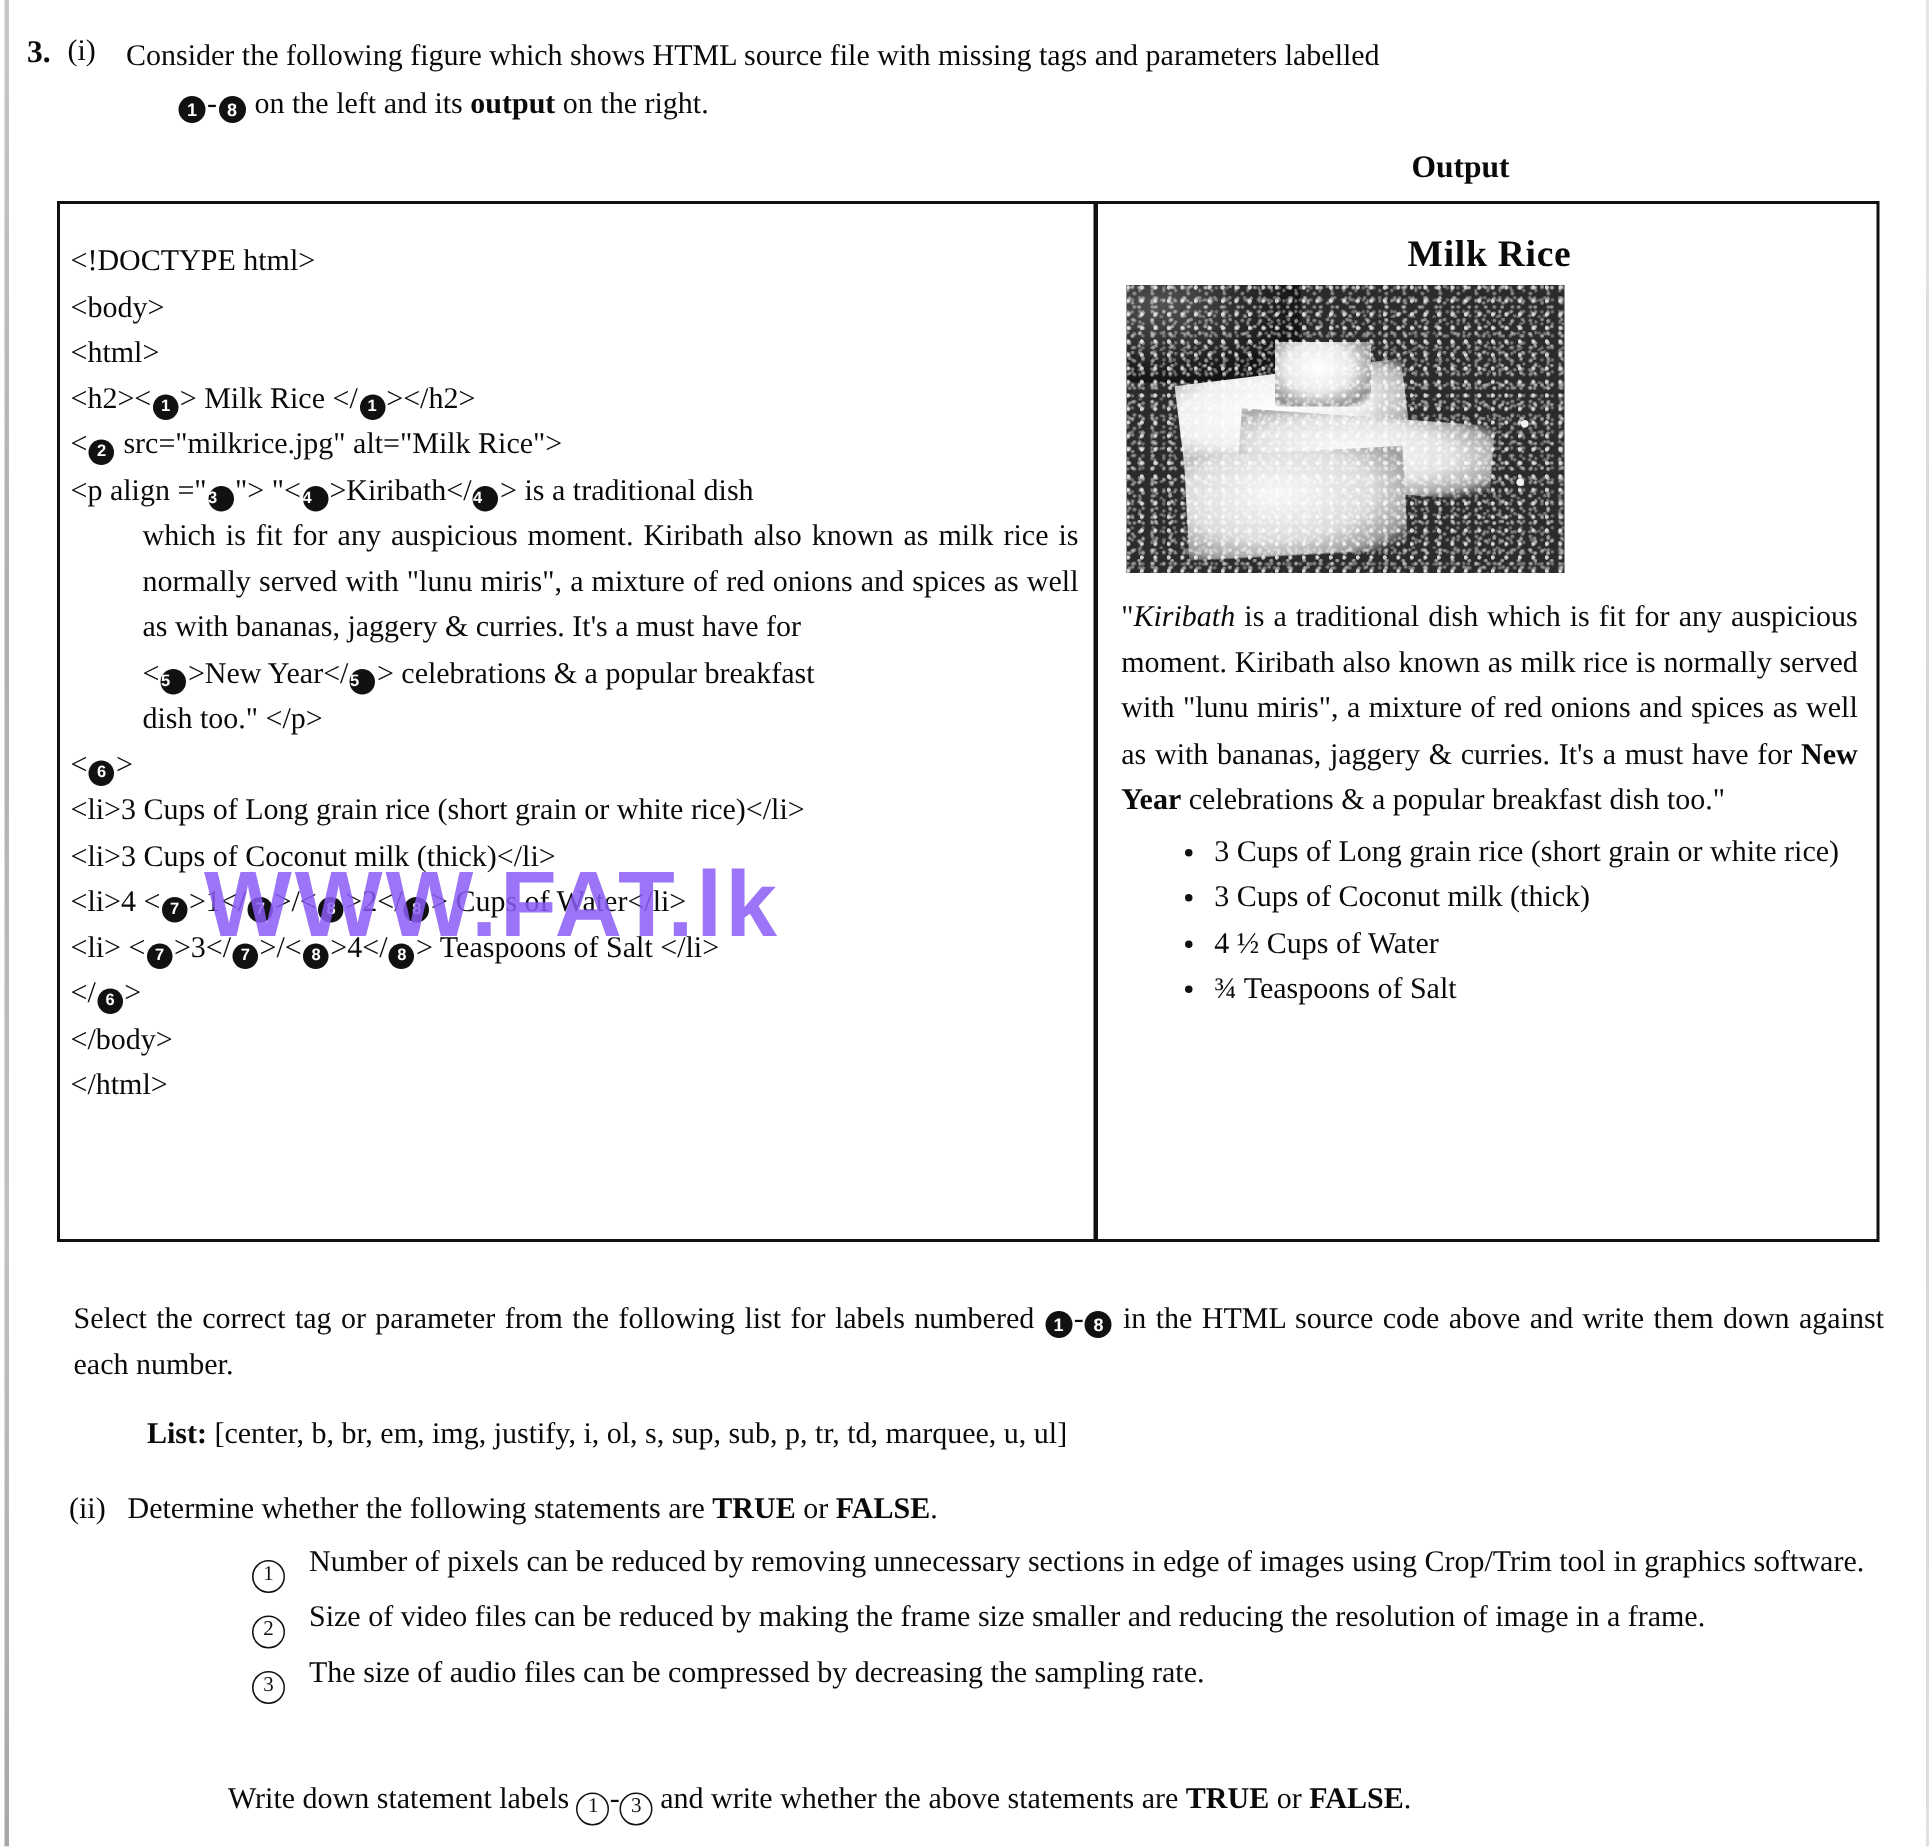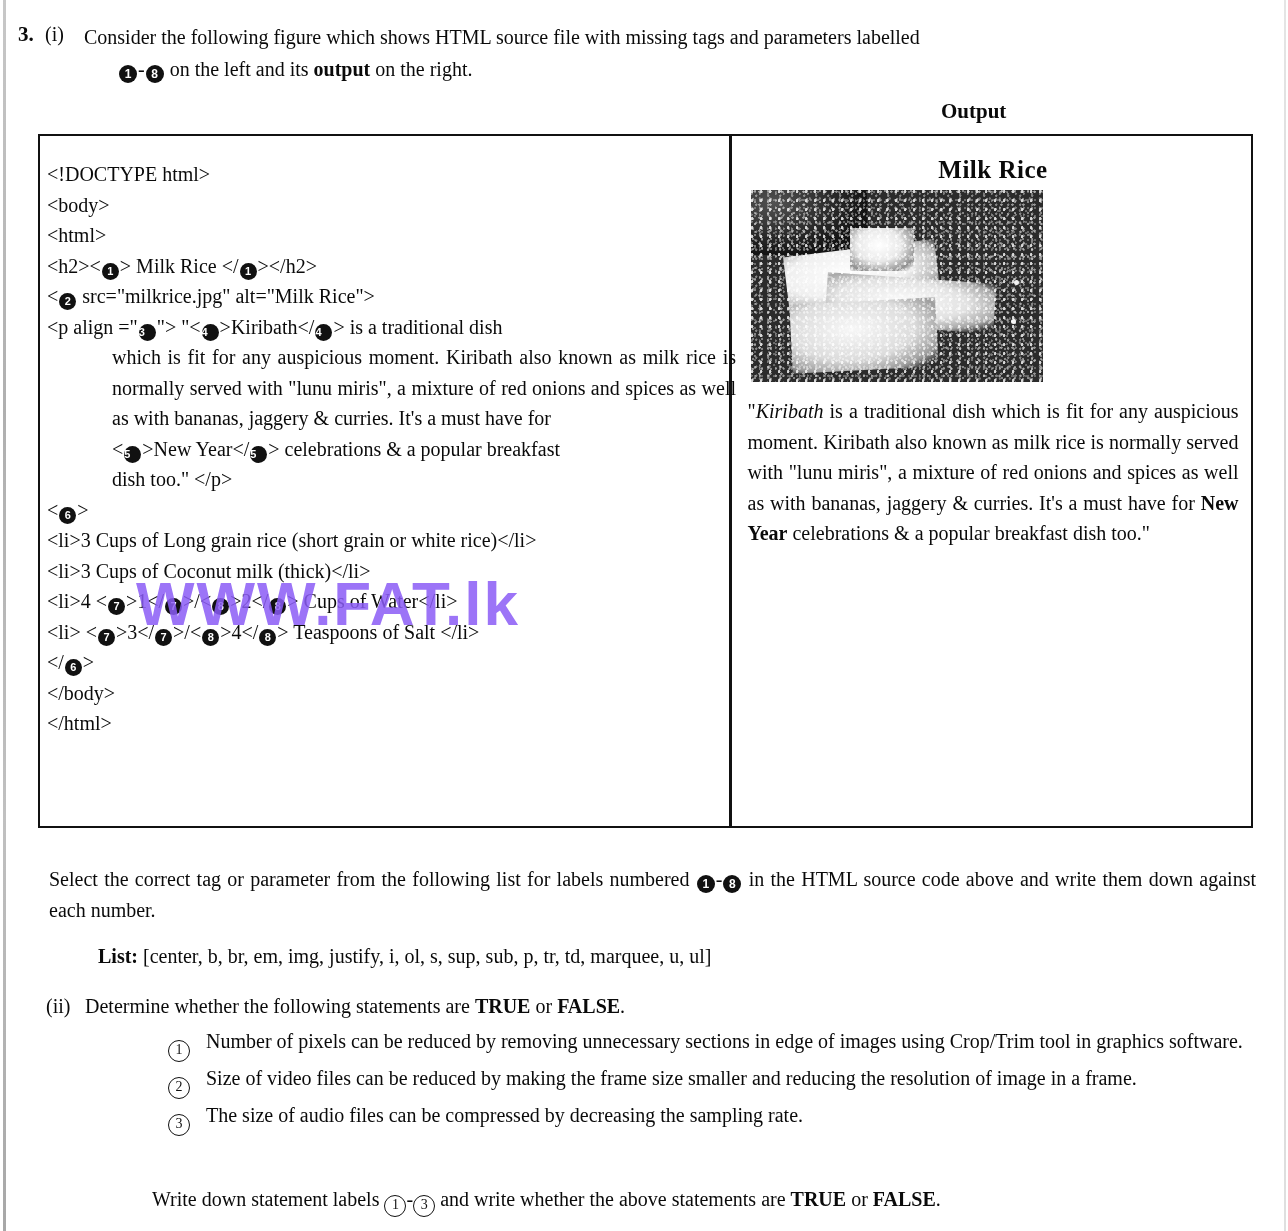--- a/index.html
+++ b/index.html
@@ -167,21 +167,21 @@
   }
   .code-para {
     font-size: 20px;
     line-height: 30.5px;
     text-align: justify;
     text-align-last: left;
     width: 672px;
   }
   .code-para .ind {
     display: block;
-    margin-left: 65px;
+    margin-left: 48px;
     width: 624px;
     text-align: justify;
   }
   .code-para .ind.last { text-align: left; }
 
   
   .outpane {
     position: absolute;
     left: 691.5px;
     top: 0;
@@ -429,20 +429,26 @@
       <div class="rice-b"></div>
       <div class="rice-c"></div>
       <div class="leaf"></div>
       <div class="speck1"></div>
       <div class="speck2"></div>
       <div class="grain"></div>
     </div>
 
     <div class="out-para"><span>"</span><i>Kiribath</i><span> is a traditional dish which is fit for any auspicious moment. Kiribath also known as milk rice is normally served with "lunu miris", a mixture of red onions and spices as well as with bananas, jaggery &amp; curries. It's a must have for </span><b>New Year</b><span> celebrations &amp; a popular breakfast dish too."</span></div>
 
+    <ul class="out-list">
+      <li>3 Cups of Long grain rice (short grain or white rice)</li>
+      <li>3 Cups of Coconut milk (thick)</li>
+      <li>4 ½ Cups of Water</li>
+      <li>¾ Teaspoons of Salt</li>
+    </ul>
   </div>
 </div>
 
 <div class="select-para"><span>Select the correct tag or parameter from the following list for labels numbered </span><span class="cnum">1</span><span>-</span><span class="cnum">8</span><span> in the HTML source code above and write them down against each number.</span></div>
 
 <div class="list-line"><span class="lbl">List:</span> <span>[center, b, br, em, img, justify, i, ol, s, sup, sub, p, tr, td, marquee, u, ul]</span></div>
 
 <div class="part-ii-roman">(ii)</div>
 <div class="part-ii-text"><span>Determine whether the following statements are </span><b>TRUE</b><span> or </span><b>FALSE</b><span>.</span></div>
 

